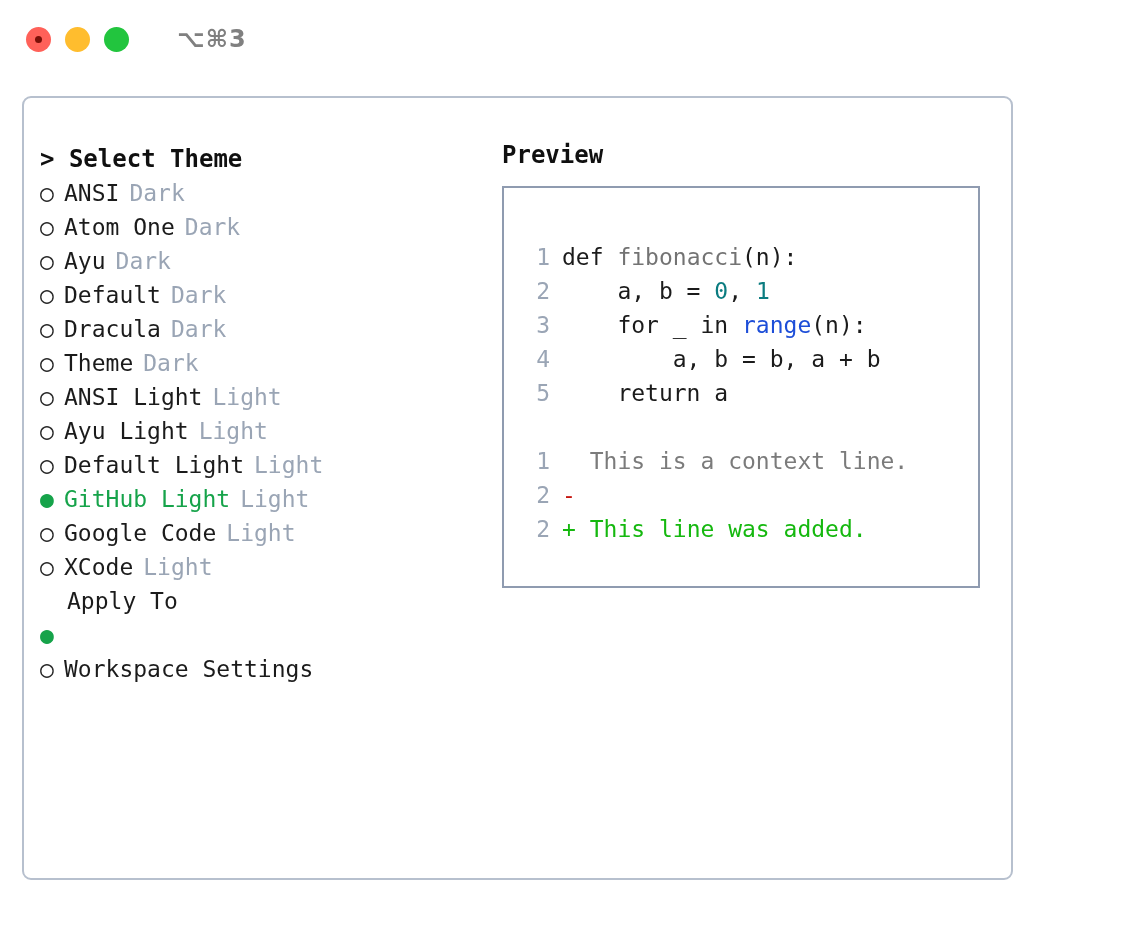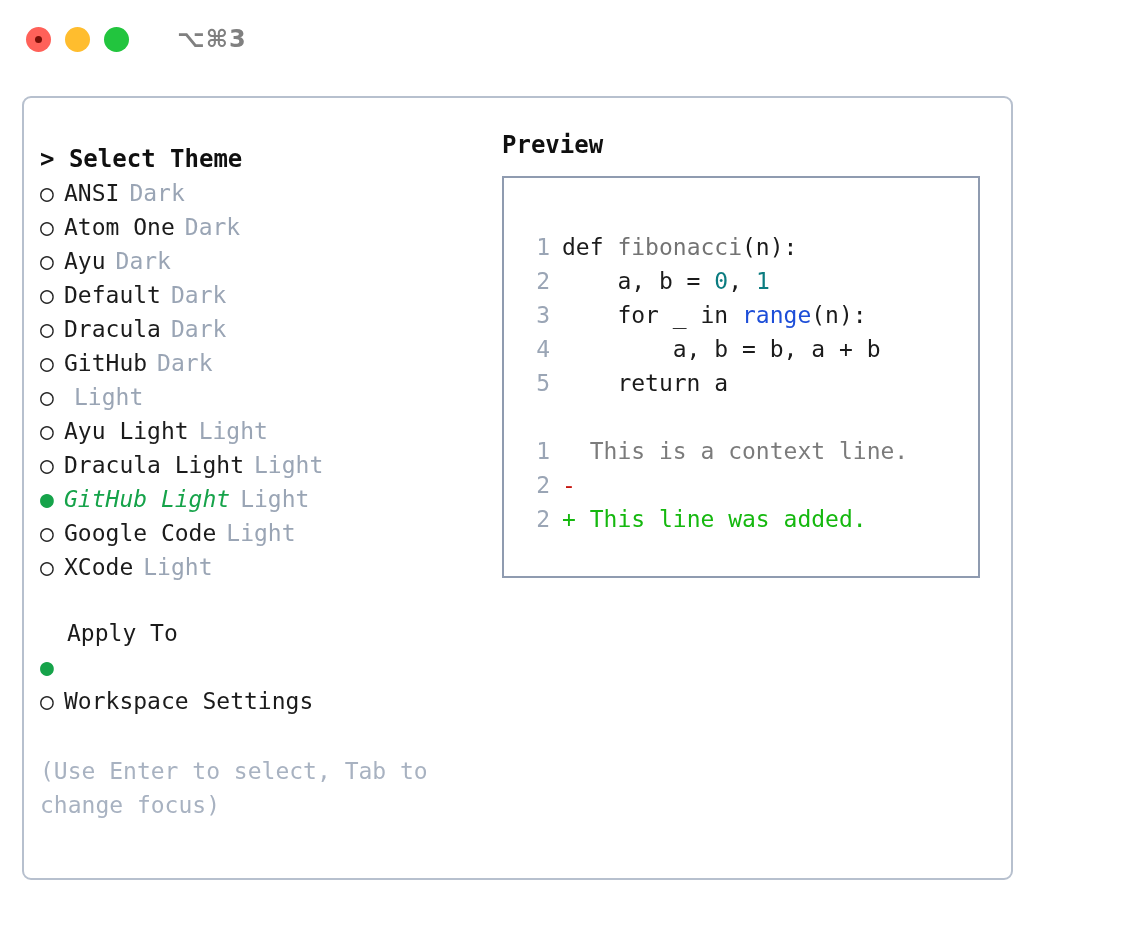--- a/index.html
+++ b/index.html
@@ -91,21 +91,21 @@
   }
   #left-column {
     position: absolute;
     left: 16px;
     top: 44px;
     width: 452px;
   }
   #right-column {
     position: absolute;
     left: 478px;
-    top: 30px;
+    top: 40px;
     width: 500px;
   }
 
   
   .section-heading {
     font-size: 24px;
     font-weight: 700;
     color: #101010;
     line-height: 34px;
     white-space: pre;
@@ -125,28 +125,28 @@
     width: 24px;
     flex: 0 0 24px;
     display: inline-block;
     text-align: left;
     font-size: 23px;
     line-height: 34px;
   }
   .bullet.on  { color: #16a34a; }
   .bullet.off { color: #2a2a2a; }
   .opt-label { color: #1b1b1b; }
-  .opt-row.selected .opt-label { color: #16a34a; font-style: italic; }
+  .opt-row.selected .opt-label { color: #16a34a; }
   .opt-badge {
     color: #9aa5b5;
     margin-left: 10px;
   }
 
   
-  #apply-to-group { margin-top: 32px; }
+  #apply-to-group { }
   #apply-to-heading {
     font-size: 23px;
     color: #1b1b1b;
     line-height: 34px;
     padding-left: 27px;
     white-space: pre;
   }
 
   
   #hint-text {
@@ -218,38 +218,37 @@
       <div id="left-column">
 
         <div class="section-heading">&gt; Select Theme</div>
 
         <div id="theme-list">
             <div class="opt-row"><span class="bullet off">○</span><span class="opt-label">ANSI</span><span class="opt-badge">Dark</span></div>
             <div class="opt-row"><span class="bullet off">○</span><span class="opt-label">Atom One</span><span class="opt-badge">Dark</span></div>
             <div class="opt-row"><span class="bullet off">○</span><span class="opt-label">Ayu</span><span class="opt-badge">Dark</span></div>
             <div class="opt-row"><span class="bullet off">○</span><span class="opt-label">Default</span><span class="opt-badge">Dark</span></div>
             <div class="opt-row"><span class="bullet off">○</span><span class="opt-label">Dracula</span><span class="opt-badge">Dark</span></div>
-            <div class="opt-row"><span class="bullet off">○</span><span class="opt-label">GitHub</span><span class="opt-badge">Dark</span></div>
-            <div class="opt-row"><span class="bullet off">○</span><span class="opt-badge">Light</span></div>
+            <div class="opt-row"><span class="bullet off">○</span><span class="opt-label">Theme</span><span class="opt-badge">Dark</span></div>
+            <div class="opt-row"><span class="bullet off">○</span><span class="opt-label">ANSI Light</span><span class="opt-badge">Light</span></div>
             <div class="opt-row"><span class="bullet off">○</span><span class="opt-label">Ayu Light</span><span class="opt-badge">Light</span></div>
-            <div class="opt-row"><span class="bullet off">○</span><span class="opt-label">Dracula Light</span><span class="opt-badge">Light</span></div>
+            <div class="opt-row"><span class="bullet off">○</span><span class="opt-label">Default Light</span><span class="opt-badge">Light</span></div>
             <div class="opt-row selected"><span class="bullet on">●</span><span class="opt-label">GitHub Light</span><span class="opt-badge">Light</span></div>
             <div class="opt-row"><span class="bullet off">○</span><span class="opt-label">Google Code</span><span class="opt-badge">Light</span></div>
             <div class="opt-row"><span class="bullet off">○</span><span class="opt-label">XCode</span><span class="opt-badge">Light</span></div>
           </div>
 
         <div id="apply-to-group">
           <div id="apply-to-heading">Apply To</div>
           <div id="apply-to-list">
               <div class="opt-row selected"><span class="bullet on">●</span></div>
               <div class="opt-row"><span class="bullet off">○</span><span class="opt-label">Workspace Settings</span></div>
             </div>
         </div>
 
-        <div id="hint-text">(Use Enter to select, Tab to change focus)</div>
       </div>
 
       <div id="right-column">
 
         <div class="section-heading">Preview</div>
 
         <div id="preview-box">
           <div id="code-area">
               <div class="code-line"><span class="lineno">1</span><span><span class="codetext">def </span><span class="tok-fn">fibonacci</span><span class="codetext">(n):</span></span></div>
               <div class="code-line"><span class="lineno">2</span><span><span class="codetext">    a, b = </span><span class="tok-num">0</span><span class="codetext">, </span><span class="tok-num">1</span></span></div>

